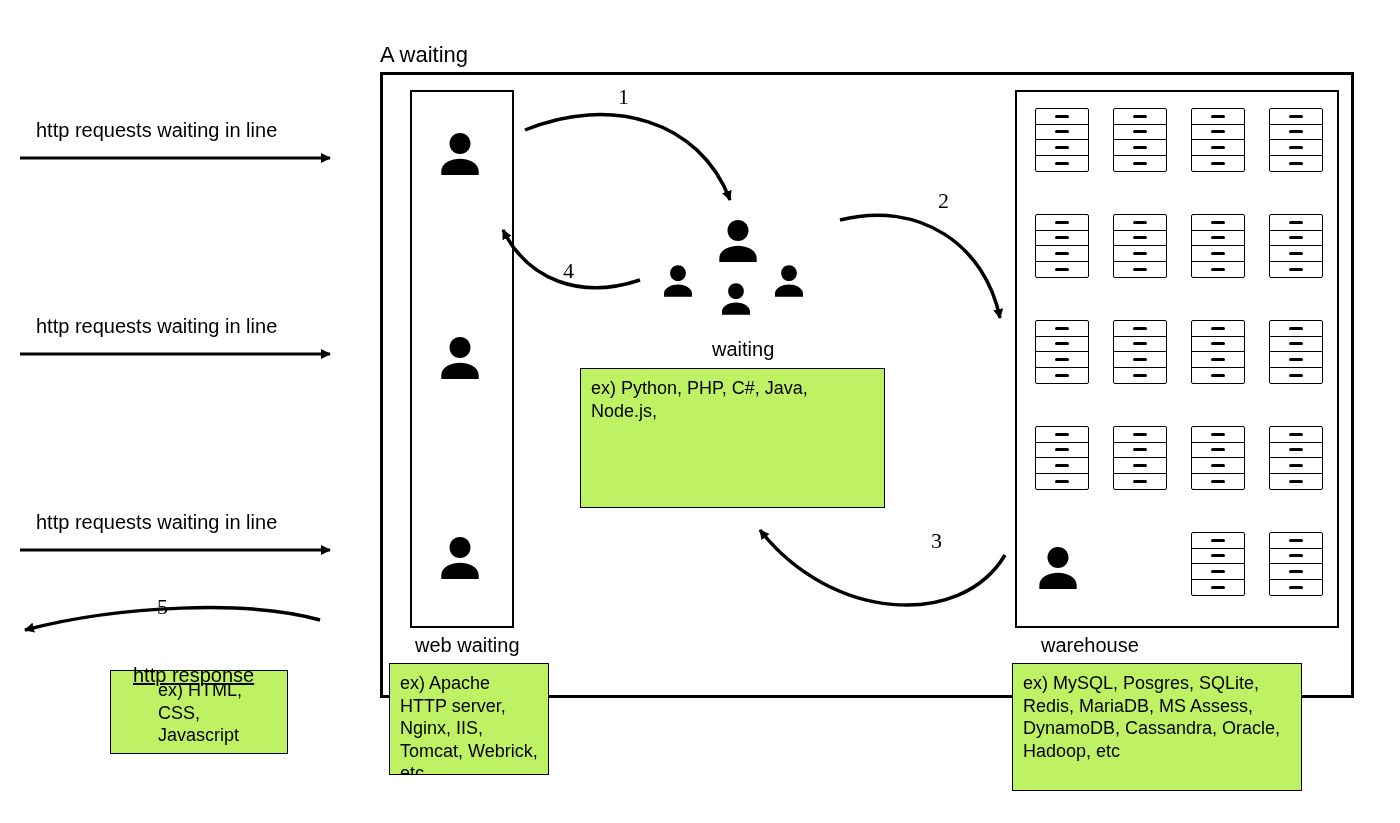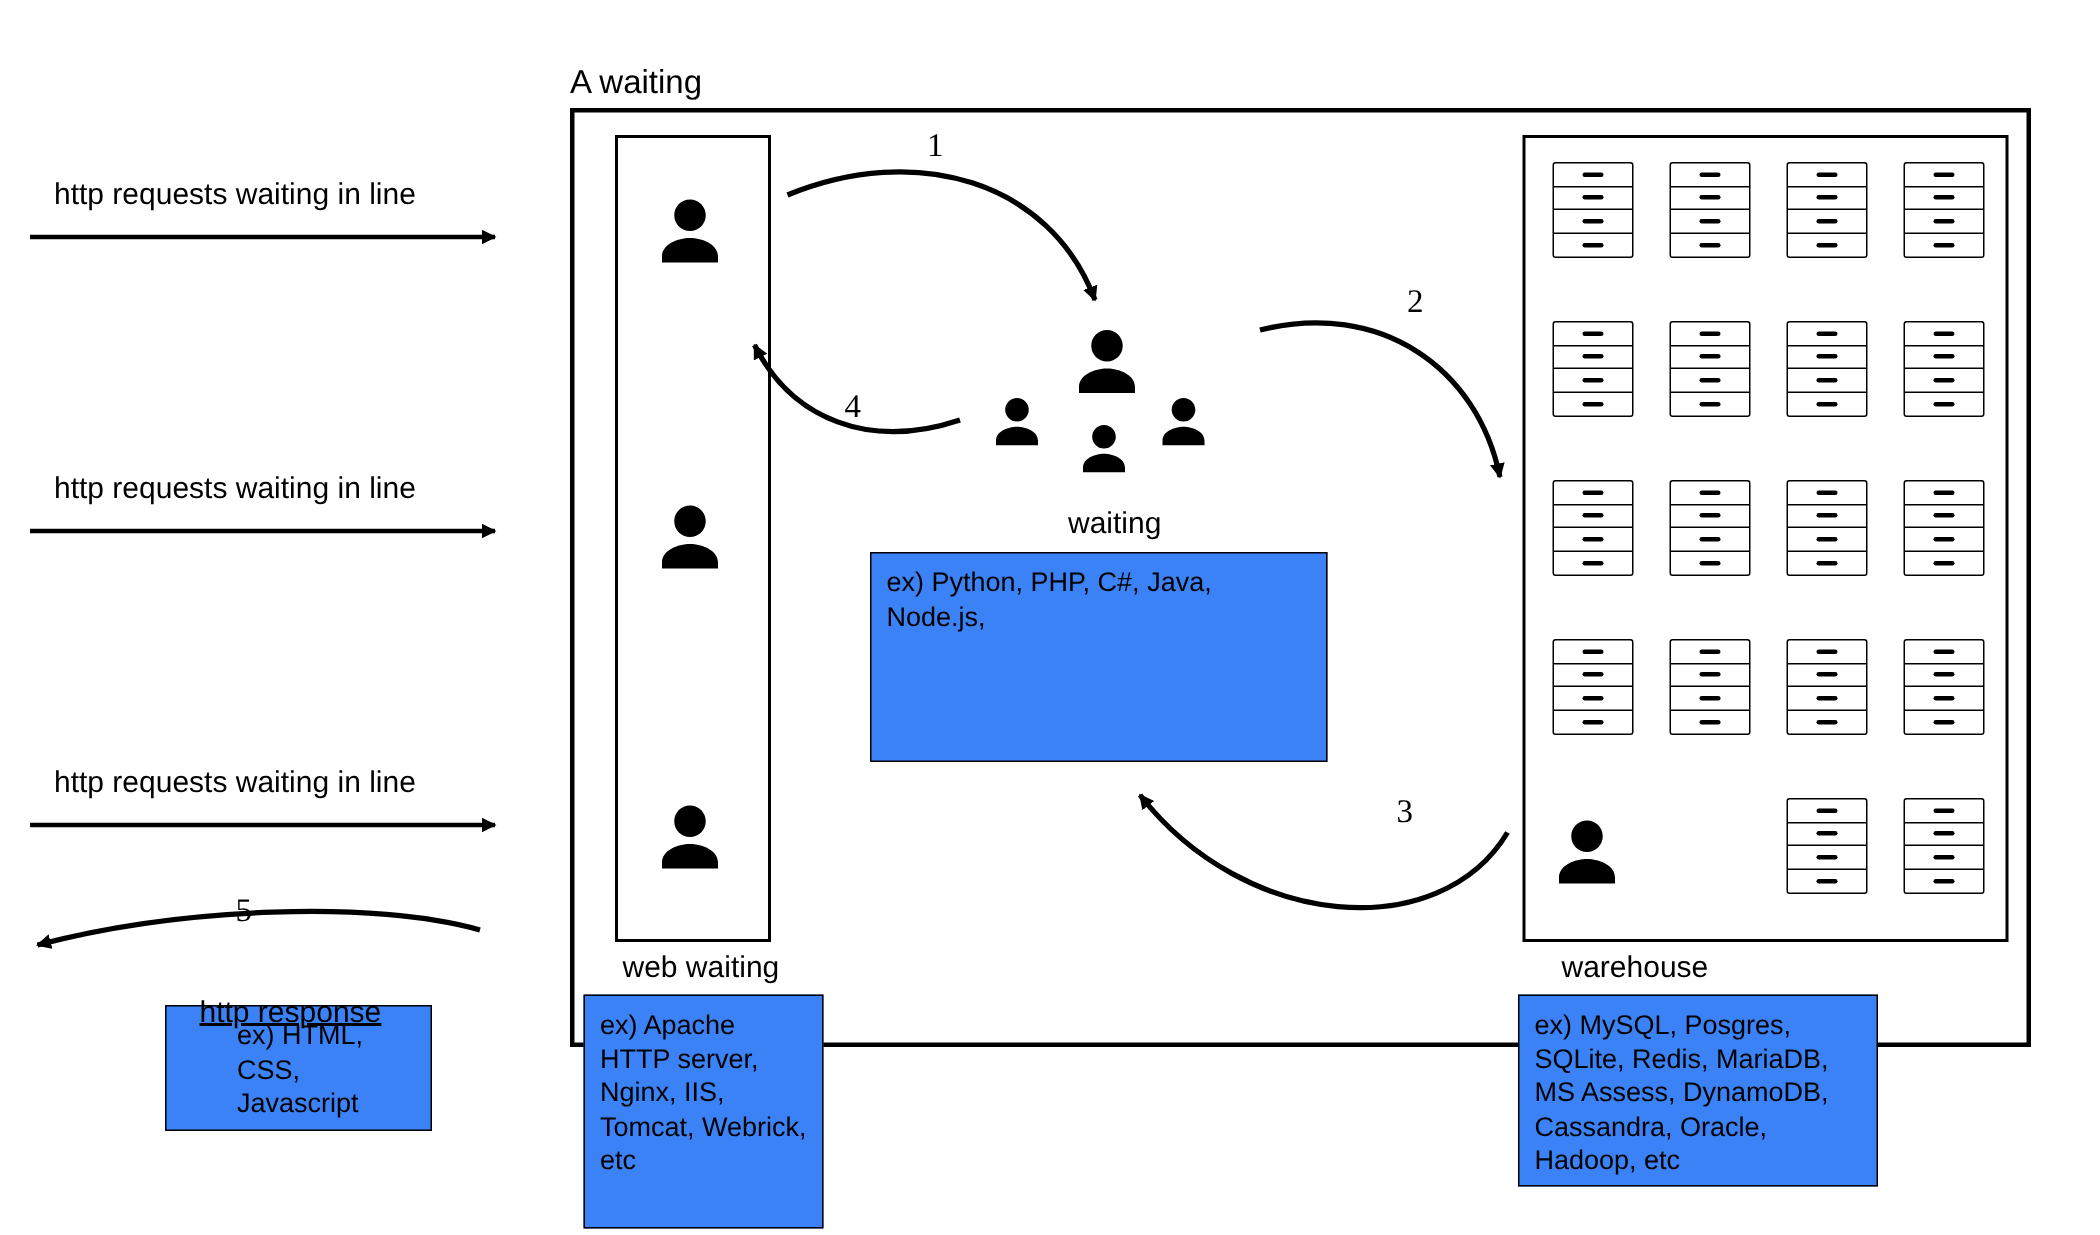--- a/index.html
+++ b/index.html
@@ -10,21 +10,21 @@
     background: #fff;
     font-family: "Comic Sans MS", "Segoe Script", "Bradley Hand", cursive, sans-serif;
     color: #000;
     position: relative;
     overflow: hidden;
   }
   .label { font-size: 20px; position: absolute; margin-left: 19px; }
   .num   { font-size: 22px; position: absolute; font-family: "Comic Sans MS", cursive; }
   .info-box {
     position: absolute;
-    background: #3b82f6;
+    background: #bef264;
     border: 1.5px solid #000;
     padding: 8px 10px;
     font-size: 18px;
     line-height: 1.25;
     box-sizing: border-box;
   }
   
   .server-box {
     position: absolute;
     left: 380px; top: 72px;
@@ -119,22 +119,22 @@
 <div class="person" style="left:1030px; top:540px;">
   <svg viewBox="0 0 24 24">
       <path d="M12 12c2.5 0 4.5-2 4.5-4.5S14.5 3 12 3 7.5 5 7.5 7.5 9.5 12 12 12zm0 2c-3.5 0-8 1.8-8 5.3V21h16v-1.7c0-3.5-4.5-5.3-8-5.3z"></path>
     </svg>
 </div>
 
 <div class="label" style="left:396px; top:634px;">web waiting</div>
 <div class="label" style="left:1022px; top:634px;">warehouse</div>
 
 <div class="info-box" style="left:110px; top:670px; width:178px; height:84px;padding-left:47px;">ex) HTML, CSS, Javascript</div>
-<div class="info-box" style="left:389px; top:663px; width:160px; height:156px; overflow:hidden;">ex) Apache HTTP server, Nginx, IIS, Tomcat, Webrick, etc</div>
-<div class="info-box" style="left:1012px; top:663px; width:240px; height:128px; overflow:hidden;">ex) MySQL, Posgres, SQLite, Redis, MariaDB, MS Assess, DynamoDB, Cassandra, Oracle, Hadoop, etc</div>
+<div class="info-box" style="left:389px; top:663px; width:160px; height:112px; overflow:hidden;">ex) Apache HTTP server, Nginx, IIS, Tomcat, Webrick, etc</div>
+<div class="info-box" style="left:1012px; top:663px; width:290px; height:128px; overflow:hidden;">ex) MySQL, Posgres, SQLite, Redis, MariaDB, MS Assess, DynamoDB, Cassandra, Oracle, Hadoop, etc</div>
 
 <div class="label" style="left:17px; top:119px;">http requests waiting in line</div>
 <div class="label" style="left:17px; top:315px;">http requests waiting in line</div>
 <div class="label" style="left:17px; top:511px;">http requests waiting in line</div>
 <div class="label" style="left:114px; top:664px;text-decoration:underline;">http response</div>
 
 <div class="num" style="left:618px; top:84px;">1</div>
 <div class="num" style="left:938px; top:188px;">2</div>
 <div class="num" style="left:931px; top:528px;">3</div>
 <div class="num" style="left:563px; top:258px;">4</div>

